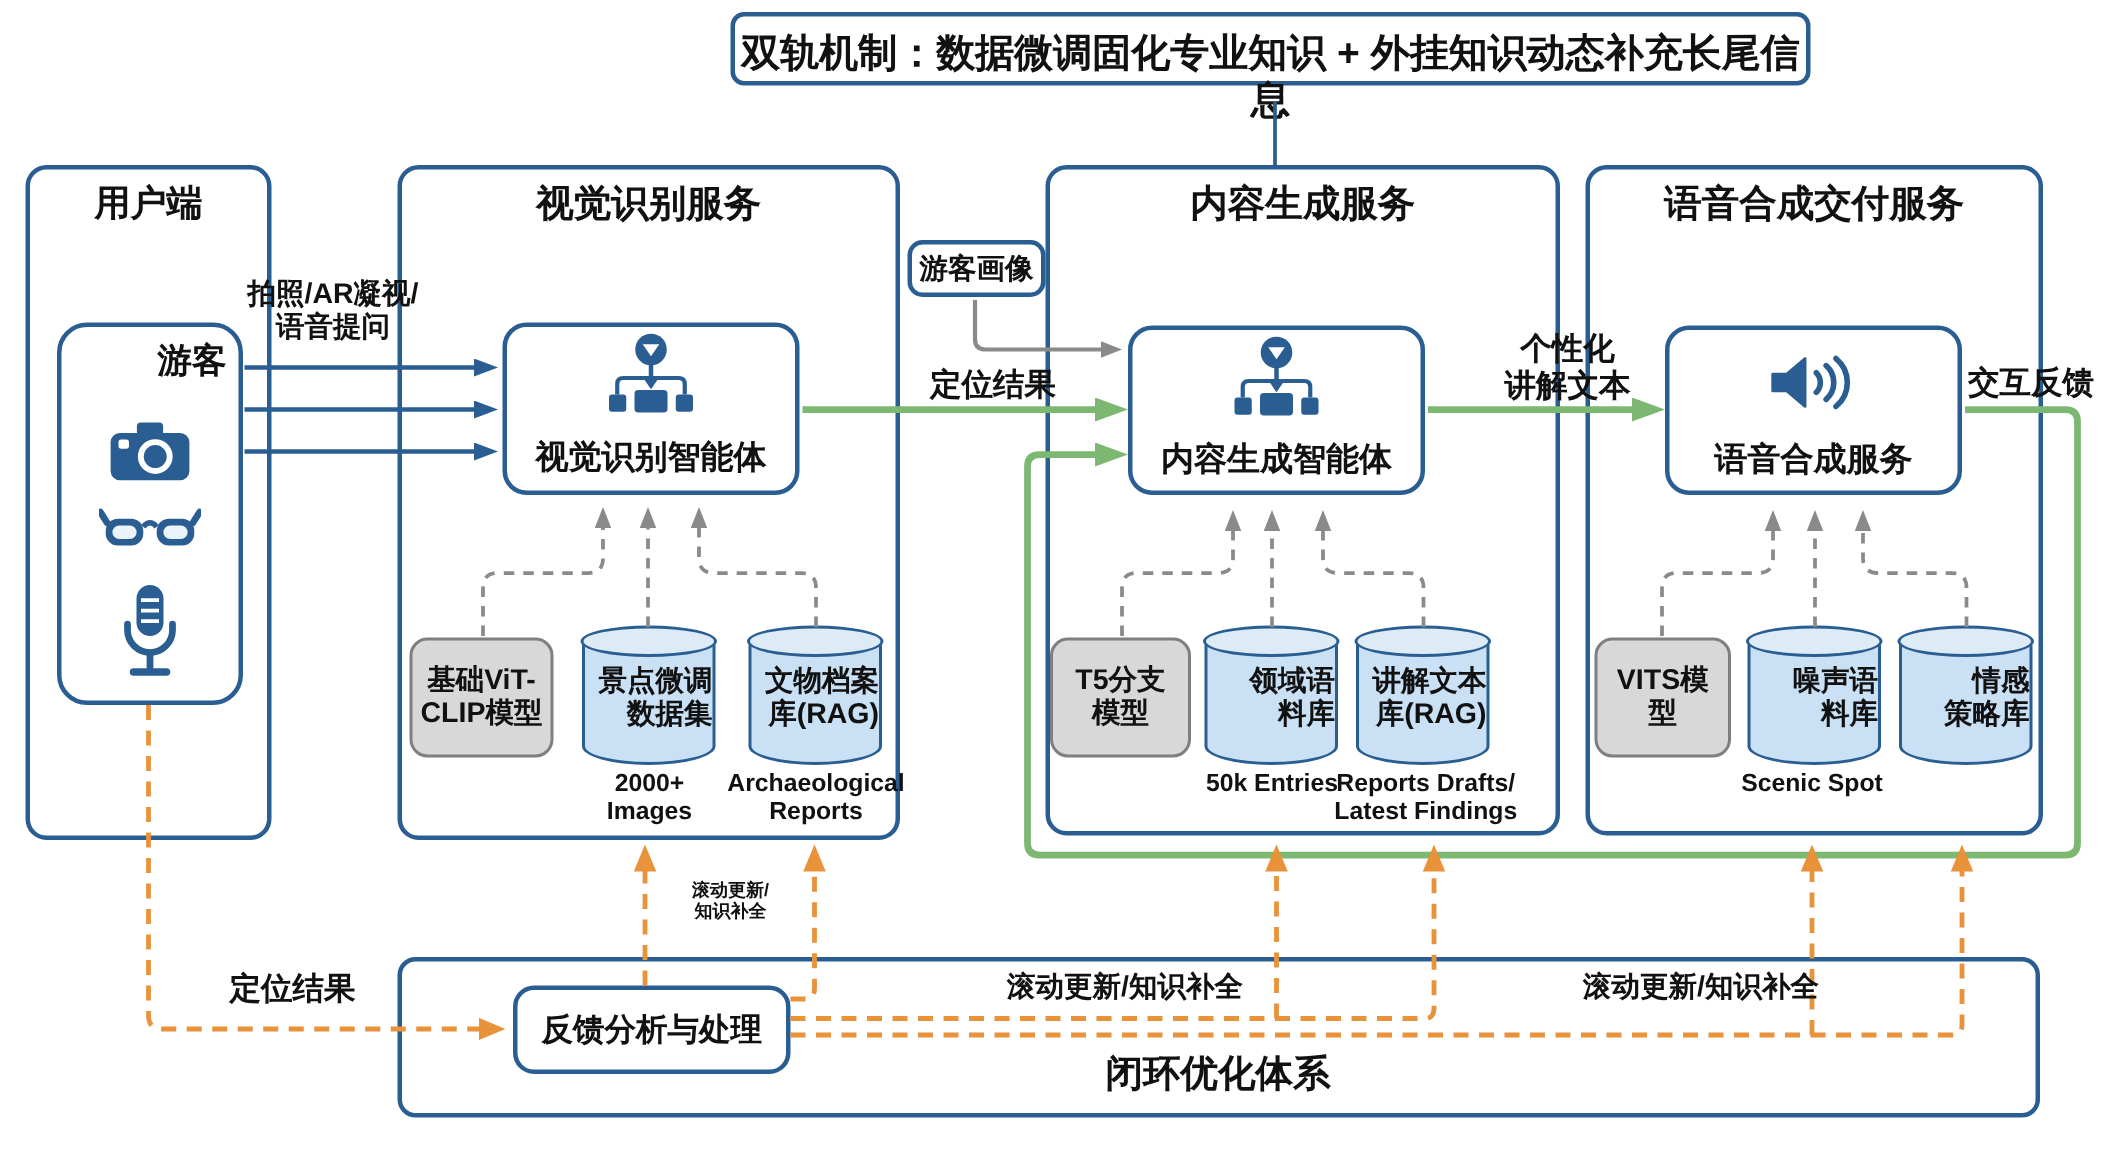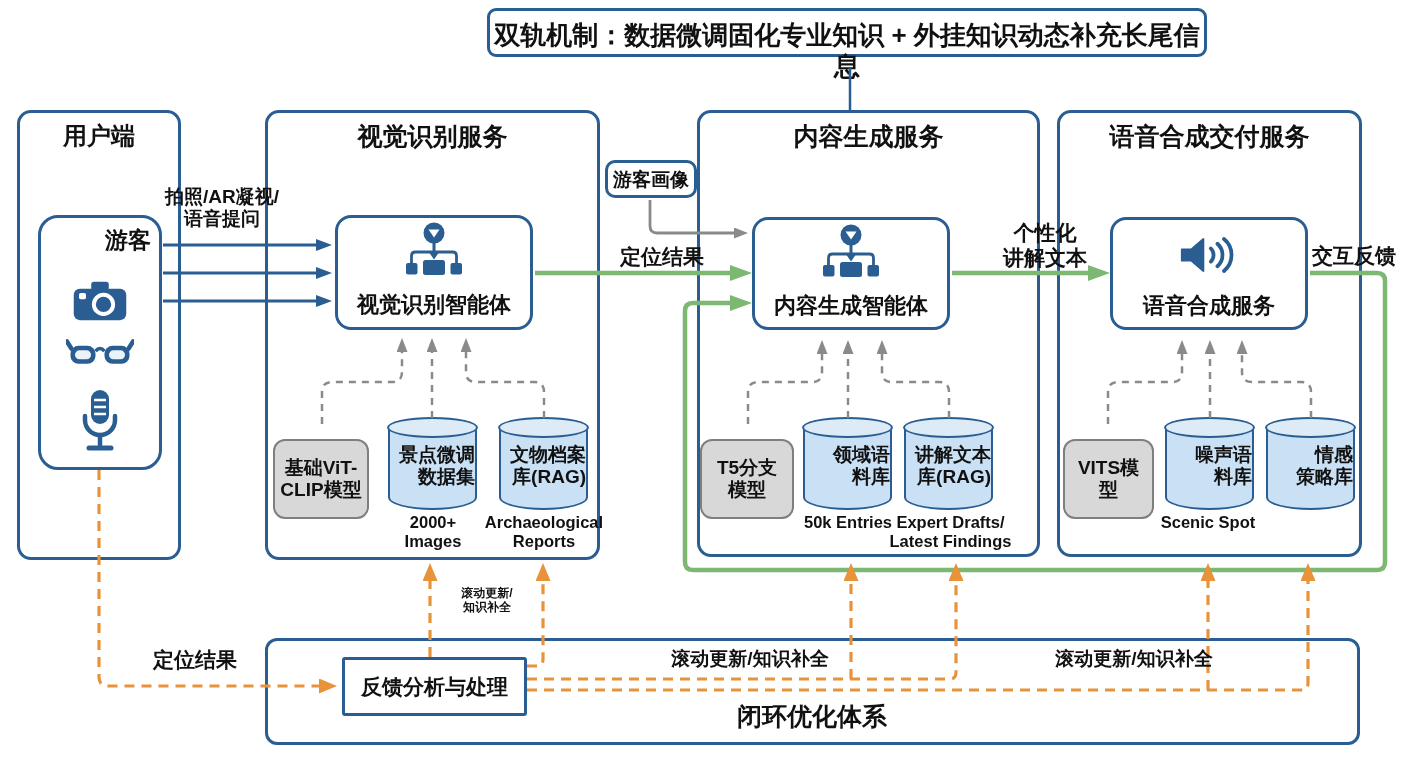--- a/index.html
+++ b/index.html
@@ -3,21 +3,21 @@
 <meta charset="utf-8">
 <style>
   html,body{margin:0;padding:0;background:#fff;}
   #stage{position:relative;width:1408px;height:768px;background:#fff;overflow:hidden;
          font-family:"Liberation Sans","DejaVu Sans",sans-serif;color:#111;}
   .abs{position:absolute;}
   .panel{position:absolute;border:3px solid #2a5e92;border-radius:14px;background:transparent;box-sizing:border-box;}
   .rbox{position:absolute;border:3px solid #2a5e92;border-radius:16px;background:#fff;box-sizing:border-box;}
   .lbl{position:absolute;font-weight:700;color:#111;text-align:center;line-height:1.18;}
   .model{position:absolute;background:#d8d8d8;border:2.5px solid #7f7f7f;border-radius:12px;box-sizing:border-box;
-         display:flex;align-items:center;justify-content:center;text-align:center;font-weight:700;font-size:19px;line-height:1.15;margin-top:14px;}
+         display:flex;align-items:center;justify-content:center;text-align:center;font-weight:700;font-size:19px;line-height:1.15;}
   .cyl{position:absolute;box-sizing:border-box;background:#c9e0f5;border:2.5px solid #2a5e92;
        border-radius:46px 46px 46px 46px / 13px 13px 13px 13px;}
   .cyl .lid{position:absolute;top:-3px;left:-3px;right:-3px;height:21px;background:#ddebf7;
        border:2.5px solid #2a5e92;border-radius:50%;box-sizing:border-box;}
   .cyl .ctext{position:absolute;left:0;right:0;top:24px;text-align:right;font-weight:700;font-size:19px;line-height:1.15;}
   svg.layer{position:absolute;left:0;top:0;z-index:5;pointer-events:none;}
   .boxlayer{z-index:2;}
   .toplabel{z-index:6;}
 </style>
 </head>
@@ -138,21 +138,21 @@
   </div>
   <div class="cyl" style="left:904px;top:418px;width:89px;height:92px;">
     <div class="lid"></div>
     <div class="ctext">
         <div>讲解文本</div>
         <div>库(RAG)</div>
       </div>
   </div>
   <div class="lbl" style="left:798px;width:100px;top:513px;font-size:16.5px;">50k Entries</div>
   <div class="lbl" style="left:888px;width:125px;top:513px;font-size:16.5px;">
-    <div>Expert Drafts/</div>
+    <div>Reports Drafts/</div>
       <div>Latest Findings</div>
   </div>
 
   <div class="panel" style="left:1057px;top:110px;width:305px;height:447px;"></div>
   <div class="lbl" style="left:1057px;width:305px;top:122px;font-size:25px;">语音合成交付服务</div>
 
   <div class="rbox" style="left:1110px;top:217px;width:198px;height:113px;"></div>
   <svg class="abs" style="left:1179px;top:232px;z-index:3;" width="60" height="46" viewBox="0 0 64 46">
     <path d="M3,17 H13 L26,6 V40 L13,29 H3 Z" fill="#2a5e92" stroke="#2a5e92" stroke-width="2" stroke-linejoin="round"></path>
     <path d="M34,16 a10,10 0 0 1 0,14" stroke="#2a5e92" stroke-width="4" fill="none" stroke-linecap="round"></path>
@@ -178,21 +178,21 @@
     <div class="lid"></div>
     <div class="ctext">
         <div>情感</div>
         <div>策略库</div>
       </div>
   </div>
   <div class="lbl" style="left:1143px;width:130px;top:513px;font-size:16.5px;">Scenic Spot</div>
 
   <div class="panel" style="left:265px;top:638px;width:1095px;height:107px;border-radius:12px;"></div>
   <div class="lbl" style="left:712px;width:200px;top:702px;font-size:25px;">闭环优化体系</div>
-  <div class="rbox" style="left:342px;top:657px;width:185px;height:59px;border-radius:3px;z-index:3;">
+  <div class="rbox" style="left:342px;top:657px;width:185px;height:59px;border-radius:14px;z-index:3;">
     <div class="lbl" style="left:0;right:0;top:15px;font-size:21px;">反馈分析与处理</div>
   </div>
 
   <div class="lbl toplabel" style="left:160px;width:124px;top:186px;font-size:19px;">
     <div>拍照/AR凝视/</div>
       <div>语音提问</div>
   </div>
   <div class="lbl toplabel" style="left:600px;width:124px;top:245px;font-size:21px;">定位结果</div>
   <div class="lbl toplabel" style="left:990px;width:110px;top:221px;font-size:21px;">
     <div>个性化</div>

